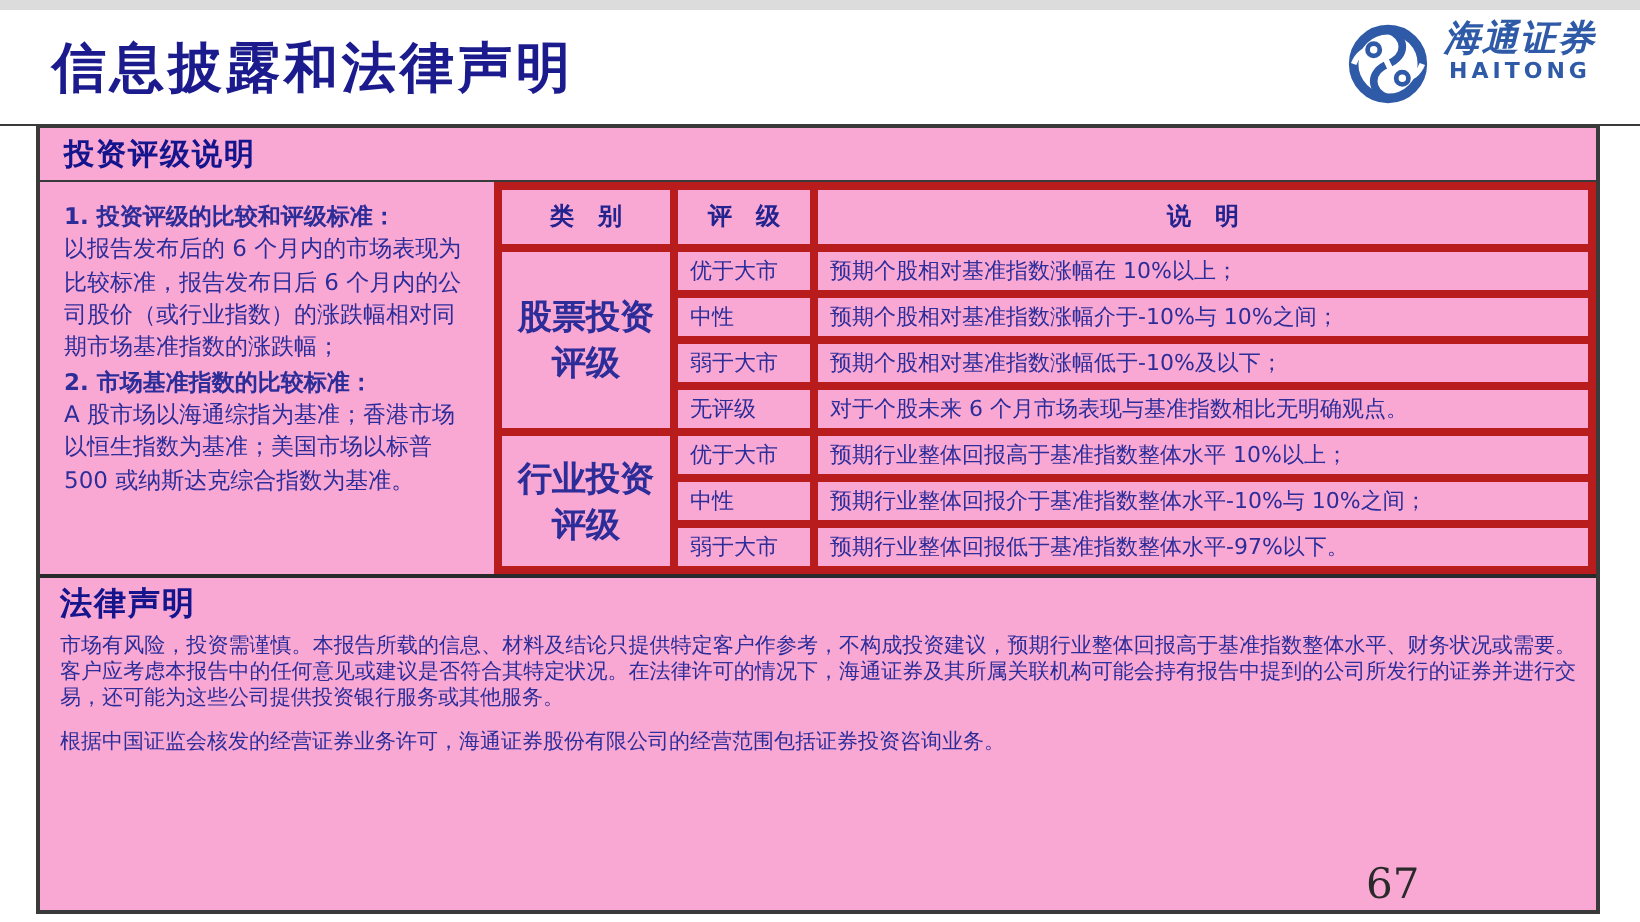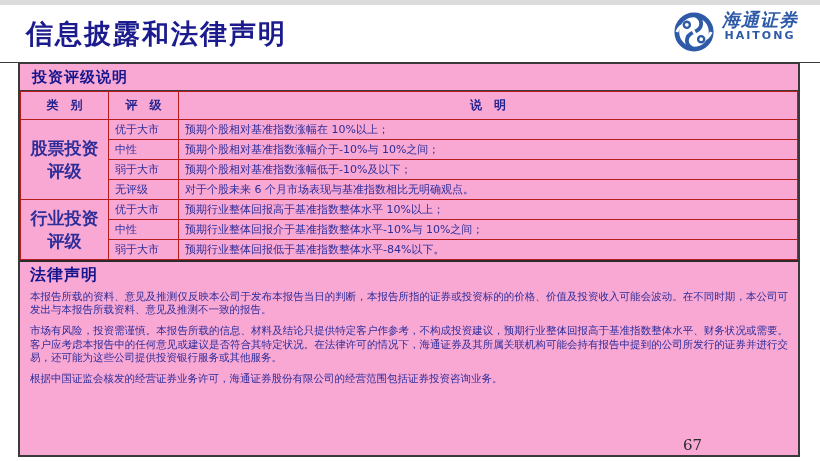--- a/index.html
+++ b/index.html
@@ -49,42 +49,42 @@
   }
   .note { margin:0 0 1px 0; }
   .note-title { font-weight:bold; }
   .note-body { margin:0; }
 
   table.rating-table {
     flex:1; border-collapse:collapse; font-size:11px; color:#2d2d99;
     border-left:1.5px solid #1a1a1a;
   }
   .rating-table th, .rating-table td {
-    border:1px solid #b91c1c; padding:2px 6px; vertical-align:middle;
+    border:4px solid #b91c1c; padding:2px 6px; vertical-align:middle;
   }
   .rating-table th {
     font-weight:bold; text-align:center; padding:5px 4px; font-size:12px; color:#23238f;
   }
   .rating-table td.cat {
     text-align:center; font-weight:bold; width:88px; font-size:17px;
   }
   .rating-table td.rate { width:70px; }
   .rating-table td.desc { }
 
   
   .legal-section { padding:2px 10px 2px 10px; }
   .legal-section h2 {
     margin:1px 0 4px 0; font-size:16px; font-weight:bold; color:#14148c; letter-spacing:1px;
   }
   .legal-section p {
     margin:0 0 8px 0; font-size:10.5px; line-height:1.26; color:#2d2d99;
     text-align:justify;
   }
   .page-number {
-    position:absolute; left:683px; bottom:7px; font-size:15px; color:#2a2a2a;
+    position:absolute; left:683px; bottom:7px; font-size:21px; color:#2a2a2a;
     font-family:"DejaVu Serif","Liberation Serif",serif;
   }
 </style>
 </head>
 <body>
 
 <div class="slide">
   <div class="top-strip"></div>
 
   <div class="header">
@@ -107,20 +107,30 @@
   </div>
 
   <div class="content-box">
 
     <div class="rating-section">
       <div class="rs-heading">
         <h2>投资评级说明</h2>
       </div>
       <div class="rs-body">
 
+        <div class="notes">
+          <div class="note">
+            <div class="note-title">1.   投资评级的比较和评级标准：</div>
+            <div class="note-body">以报告发布后的 6 个月内的市场表现为比较标准，报告发布日后 6 个月内的公司股价（或行业指数）的涨跌幅相对同期市场基准指数的涨跌幅；</div>
+          </div>
+          <div class="note">
+            <div class="note-title">2.   市场基准指数的比较标准：</div>
+            <div class="note-body">A 股市场以海通综指为基准；香港市场以恒生指数为基准；美国市场以标普 500 或纳斯达克综合指数为基准。</div>
+          </div>
+        </div>
 
         <table class="rating-table">
           <thead>
             <tr>
               <th>类　别</th>
               <th>评　级</th>
               <th>说　明</th>
             </tr>
           </thead>
           <tbody>
@@ -145,31 +155,30 @@
               <td class="cat" rowspan="3">行业投资评级</td>
               <td class="rate">优于大市</td>
               <td class="desc">预期行业整体回报高于基准指数整体水平 10%以上；</td>
             </tr>
             <tr>
               <td class="rate">中性</td>
               <td class="desc">预期行业整体回报介于基准指数整体水平-10%与 10%之间；</td>
             </tr>
             <tr>
               <td class="rate">弱于大市</td>
-              <td class="desc">预期行业整体回报低于基准指数整体水平-84%以下。</td>
+              <td class="desc">预期行业整体回报低于基准指数整体水平-97%以下。</td>
             </tr>
           </tbody>
         </table>
 
       </div>
     </div>
 
     <div class="legal-section">
       <h2>法律声明</h2>
-      <p>本报告所载的资料、意见及推测仅反映本公司于发布本报告当日的判断，本报告所指的证券或投资标的的价格、价值及投资收入可能会波动。在不同时期，本公司可发出与本报告所载资料、意见及推测不一致的报告。</p>
       <p>市场有风险，投资需谨慎。本报告所载的信息、材料及结论只提供特定客户作参考，不构成投资建议，预期行业整体回报高于基准指数整体水平、财务状况或需要。客户应考虑本报告中的任何意见或建议是否符合其特定状况。在法律许可的情况下，海通证券及其所属关联机构可能会持有报告中提到的公司所发行的证券并进行交易，还可能为这些公司提供投资银行服务或其他服务。</p>
       <p>根据中国证监会核发的经营证券业务许可，海通证券股份有限公司的经营范围包括证券投资咨询业务。</p>
     </div>
 
   </div>
 
   <div class="page-number">67</div>
 </div>
 
 </body></html>

